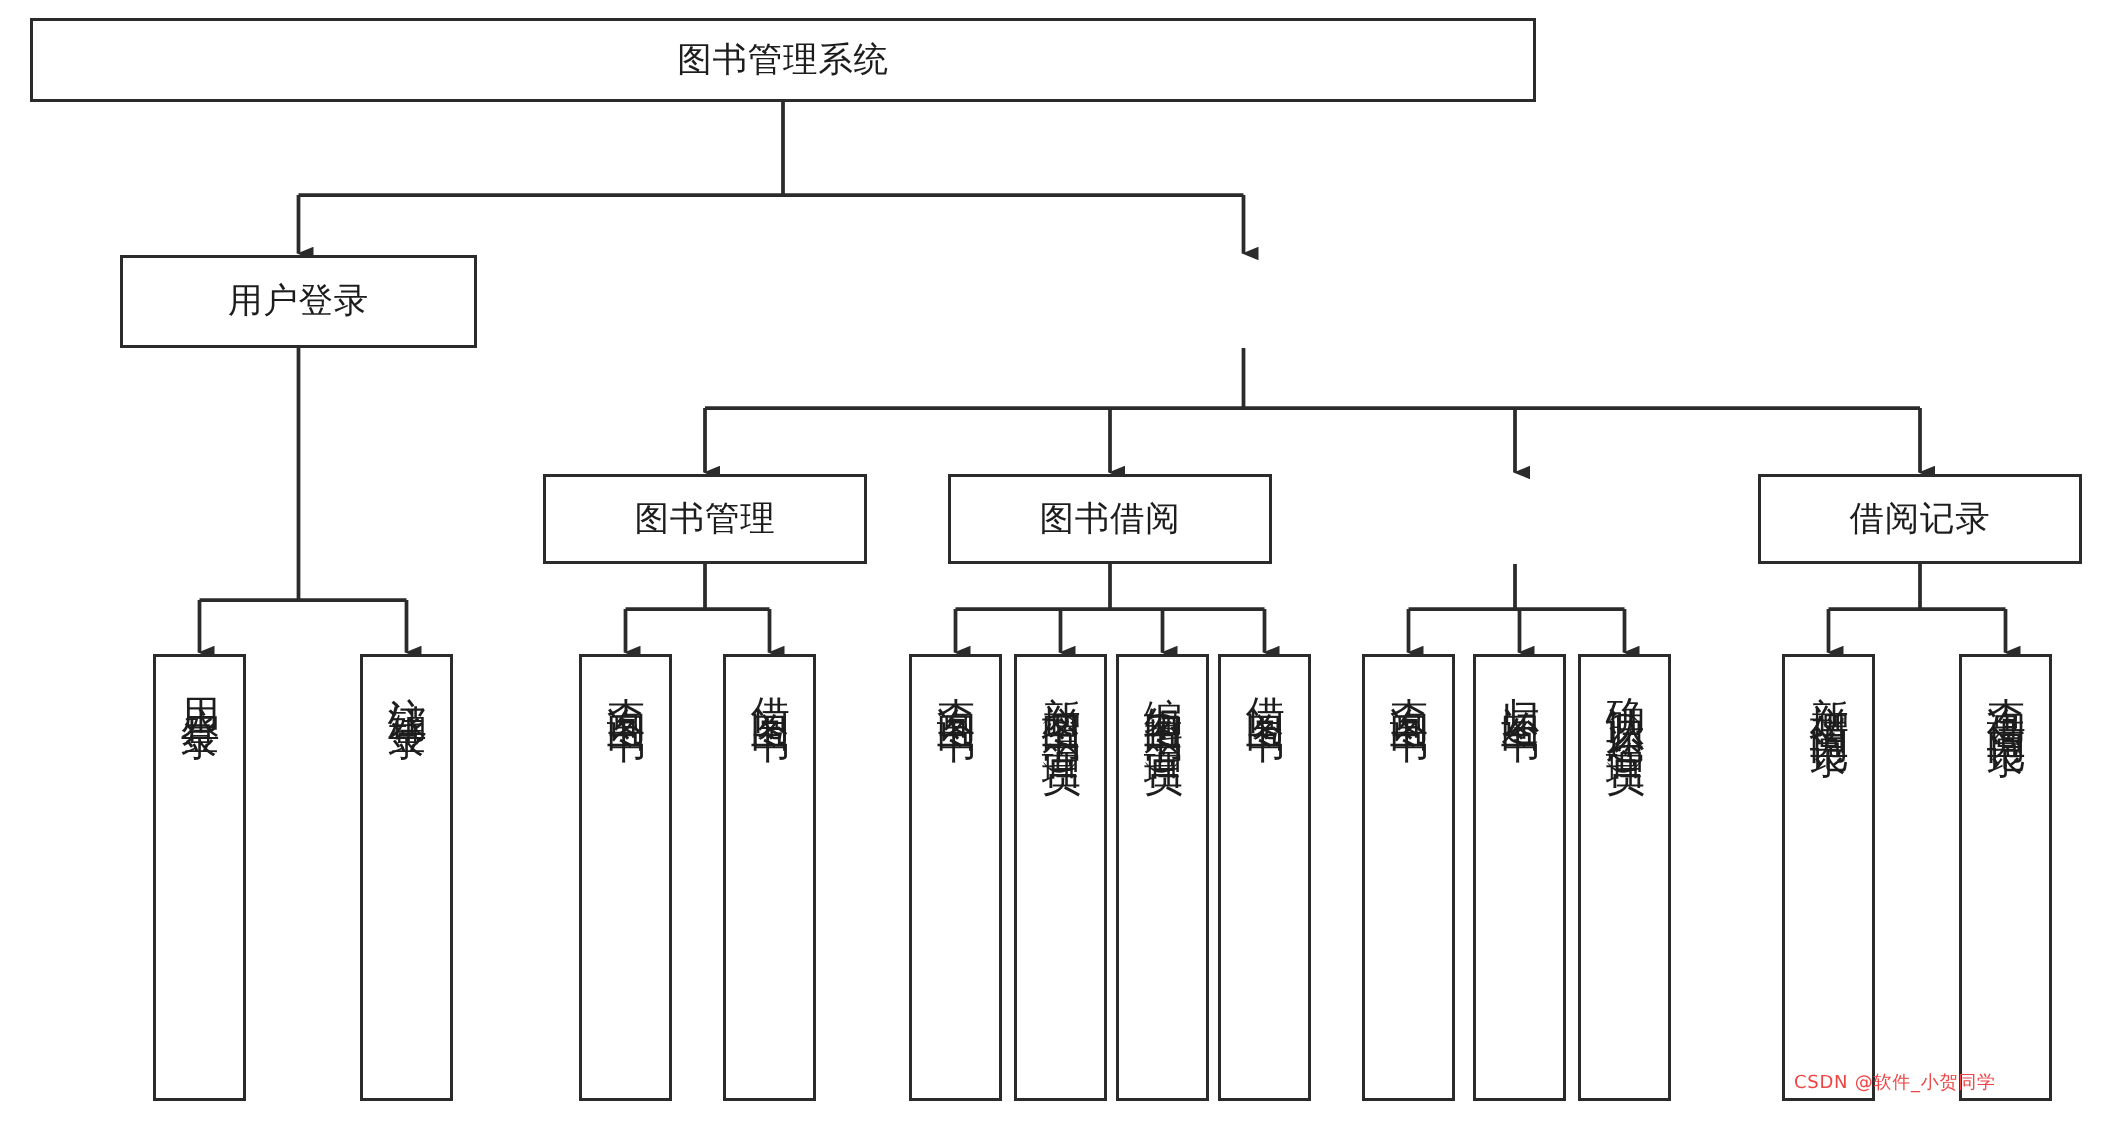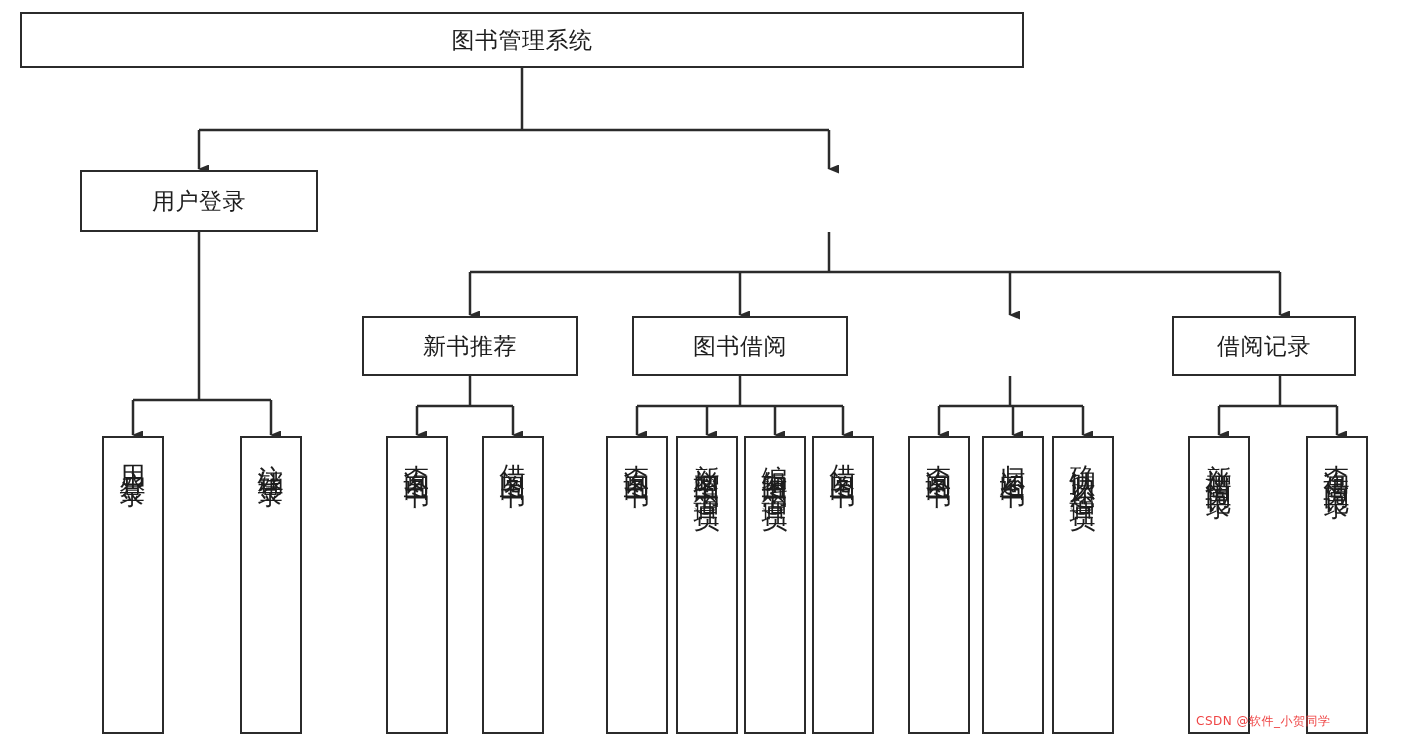--- a/index.html
+++ b/index.html
@@ -124,26 +124,26 @@
 
   <div class="watermark">CSDN @软件_小贺同学</div>
 
 <div class="node horizontal root" style="left: 20px; top: 12px; width: 1004px; height: 56px;">
       <span class="node-label">图书管理系统</span>
     </div>
     <div class="node horizontal lvl2" style="left: 80px; top: 170px; width: 238px; height: 62px;">
       <span class="node-label">用户登录</span>
     </div>
     <div class="node horizontal lvl3" style="left: 362px; top: 316px; width: 216px; height: 60px;">
-      <span class="node-label">新书推荐</span>
+      <span class="node-label">图书管理</span>
     </div>
     <div class="node horizontal lvl3" style="left: 632px; top: 316px; width: 216px; height: 60px;">
       <span class="node-label">图书借阅</span>
     </div>
-    <div class="node horizontal lvl3" style="left: 1172px; top: 316px; width: 184px; height: 60px;">
+    <div class="node horizontal lvl3" style="left: 1172px; top: 316px; width: 216px; height: 60px;">
       <span class="node-label">借阅记录</span>
     </div>
     <div class="node vertical leaf" style="left: 102px; top: 436px; width: 62px; height: 298px;">
       <span class="node-label">用户登录</span>
     </div>
     <div class="node vertical leaf" style="left: 240px; top: 436px; width: 62px; height: 298px;">
       <span class="node-label">注销登录</span>
     </div>
     <div class="node vertical leaf" style="left: 386px; top: 436px; width: 62px; height: 298px;">
       <span class="node-label">查询图书</span>

